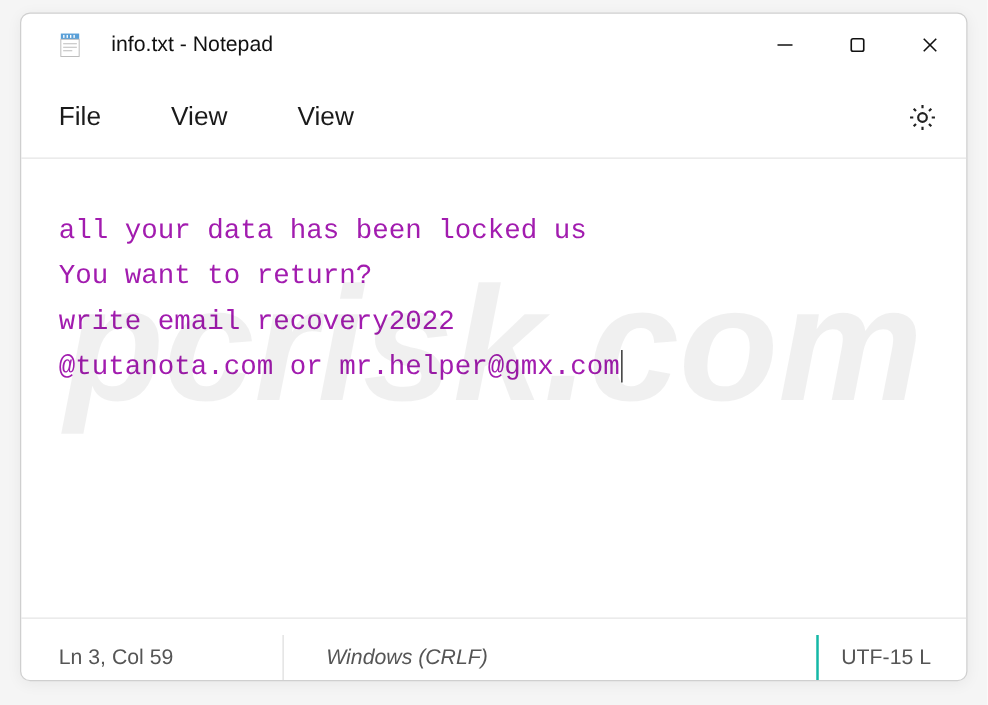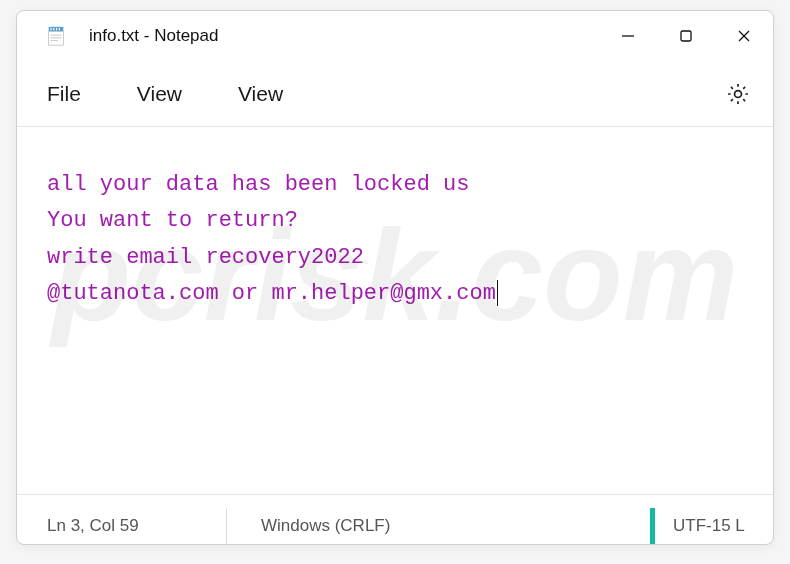--- a/index.html
+++ b/index.html
@@ -85,21 +85,21 @@
     }
     .status-cell {
       padding: 0 18px;
       height: 36px;
       display: flex; align-items: center;
       border-right: 1px solid #dedede;
       margin-top: 13px;
     }
     .status-cell.first { border-left: none; padding-left: 10px; width: 190px; }
     .status-cell.zoom { width: 98px; }
-    .status-cell.lineend { flex: 1; padding-left: 34px; border-right: 5px solid #14b8a6; }
+    .status-cell.lineend { flex: 1; padding-left: 34px; border-right: 2px solid #14b8a6; font-style: italic; }
     .status-cell.encoding { width: 118px; border-right: none; overflow: hidden; white-space: nowrap; }
   </style>
 </head>
 <body>
 
 <div class="watermark">
   <svg viewBox="0 0 790 564">
     <text x="395" y="320" text-anchor="middle" font-family="Arial, sans-serif" font-size="130" font-weight="700" font-style="italic" fill="rgba(0,0,0,0.06)">pcrisk.com</text>
   </svg>
 </div>

